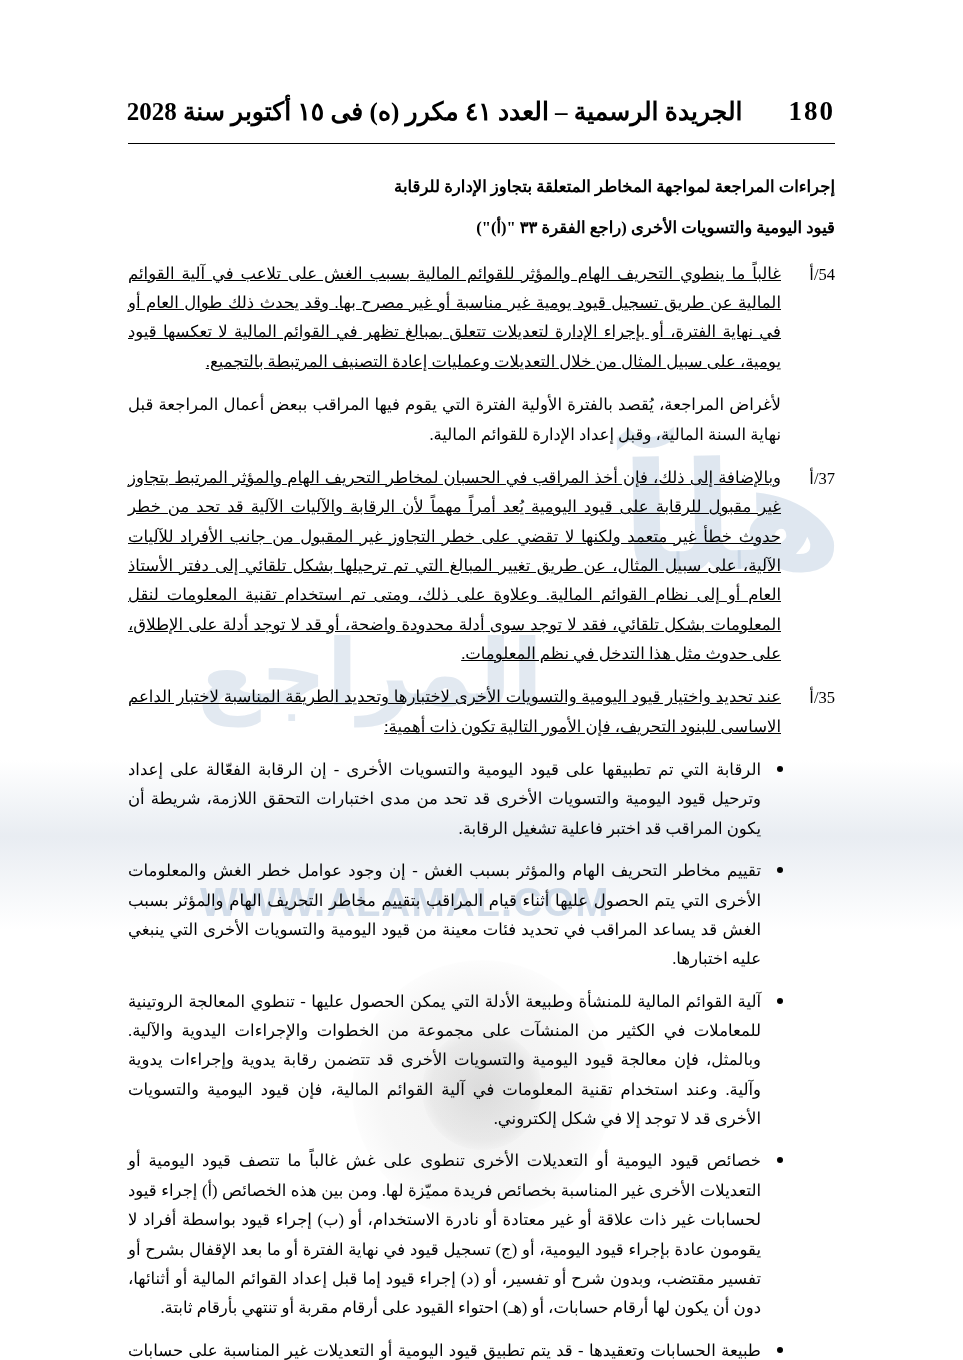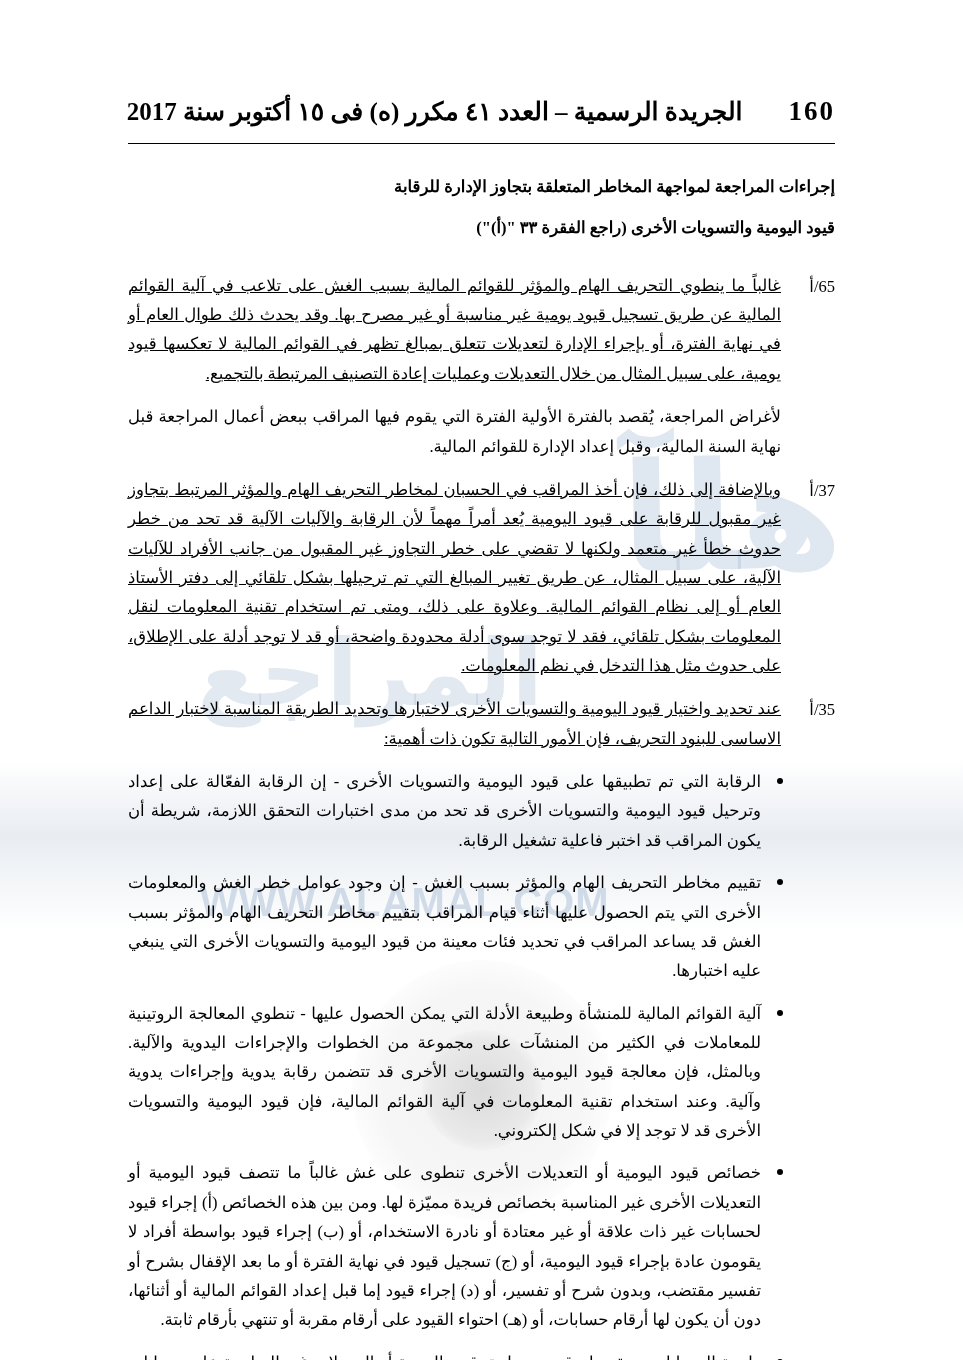--- a/index.html
+++ b/index.html
@@ -116,21 +116,21 @@
     line-height: 1.78;
     text-align: justify;
   }
   .heading {
     font-weight: bold;
     font-size: 16.5px;
     margin: 8px 0 2px 0;
   }
   .heading.second {
     margin-top: 12px;
-    margin-bottom: 28px;
+    margin-bottom: 16px;
   }
 
   .para-row {
     display: flex;
     flex-direction: row;
     align-items: flex-start;
     margin-bottom: 14px;
   }
   .para-num {
     flex: 0 0 54px;
@@ -183,33 +183,33 @@
 
   <div class="wm wm-grad"></div>
   <div class="wm wm-arabic">هلآ</div>
   <div class="wm wm-arabic2">المراجع</div>
   <div class="wm wm-url">WWW.ALAMAL.COM</div>
   <div class="wm wm-seal"></div>
 
   <div class="content">
 
     <div class="header">
-      <div class="page-number">160</div>
-      <div class="header-title">الجريدة الرسمية – العدد ٤١ مكرر (ه) فى ١٥ أكتوبر سنة 2017</div>
+      <div class="page-number">180</div>
+      <div class="header-title">الجريدة الرسمية – العدد ٤١ مكرر (ه) فى ١٥ أكتوبر سنة 2028</div>
     </div>
 
     <div class="rule"></div>
 
     <div class="body">
 
       <div class="heading">إجراءات المراجعة لمواجهة المخاطر المتعلقة بتجاوز الإدارة للرقابة</div>
       <div class="heading second">قيود اليومية والتسويات الأخرى (راجع الفقرة ٣٣ "(أ)")</div>
 
       <div class="para-row">
-        <div class="para-num">65/أ</div>
+        <div class="para-num">54/أ</div>
         <div class="para-text">غالباً ما ينطوي التحريف الهام والمؤثر للقوائم المالية بسبب الغش على تلاعب في آلية القوائم المالية عن طريق تسجيل قيود يومية غير مناسبة أو غير مصرح بها. وقد يحدث ذلك طوال العام أو في نهاية الفترة، أو بإجراء الإدارة لتعديلات تتعلق بمبالغ تظهر في القوائم المالية لا تعكسها قيود يومية، على سبيل المثال من خلال التعديلات وعمليات إعادة التصنيف المرتبطة بالتجميع.</div>
       </div>
 
       <div class="indent-block">
         <div class="para-plain">لأغراض المراجعة، يُقصد بالفترة الأولية الفترة التي يقوم فيها المراقب ببعض أعمال المراجعة قبل نهاية السنة المالية، وقبل إعداد الإدارة للقوائم المالية.</div>
       </div>
 
       <div class="para-row">
         <div class="para-num">37/أ</div>
         <div class="para-text">وبالإضافة إلى ذلك، فإن أخذ المراقب في الحسبان لمخاطر التحريف الهام والمؤثر المرتبط بتجاوز غير مقبول للرقابة على قيود اليومية يُعد أمراً مهماً لأن الرقابة والآليات الآلية قد تحد من خطر حدوث خطأ غير متعمد ولكنها لا تقضي على خطر التجاوز غير المقبول من جانب الأفراد للآليات الآلية، على سبيل المثال، عن طريق تغيير المبالغ التي تم ترحيلها بشكل تلقائي إلى دفتر الأستاذ العام أو إلى نظام القوائم المالية. وعلاوة على ذلك، ومتى تم استخدام تقنية المعلومات لنقل المعلومات بشكل تلقائي، فقد لا توجد سوى أدلة محدودة واضحة، أو قد لا توجد أدلة على الإطلاق، على حدوث مثل هذا التدخل في نظم المعلومات.</div>

